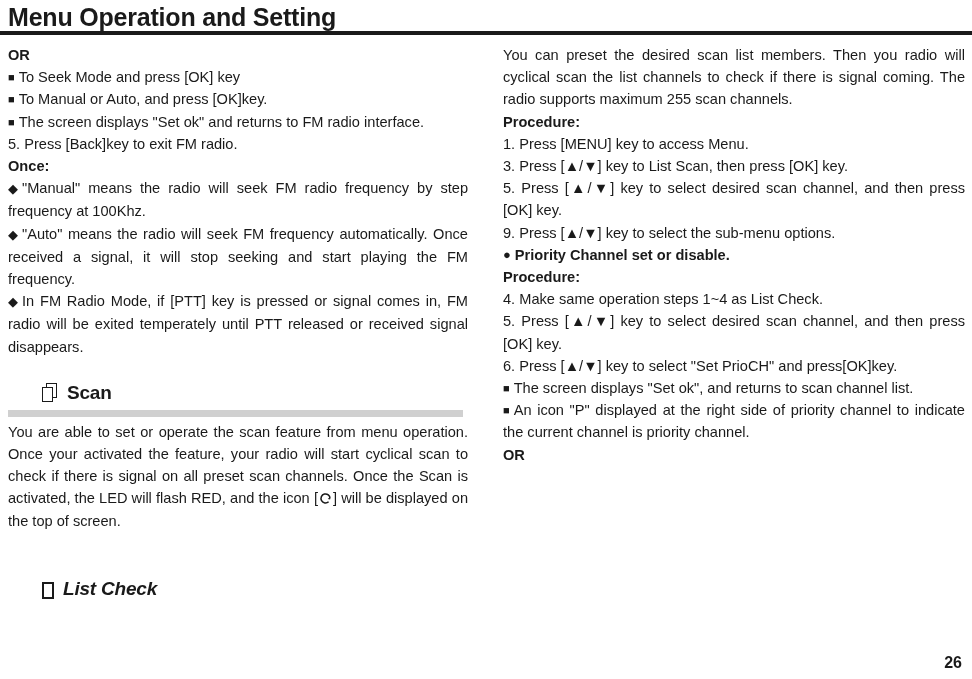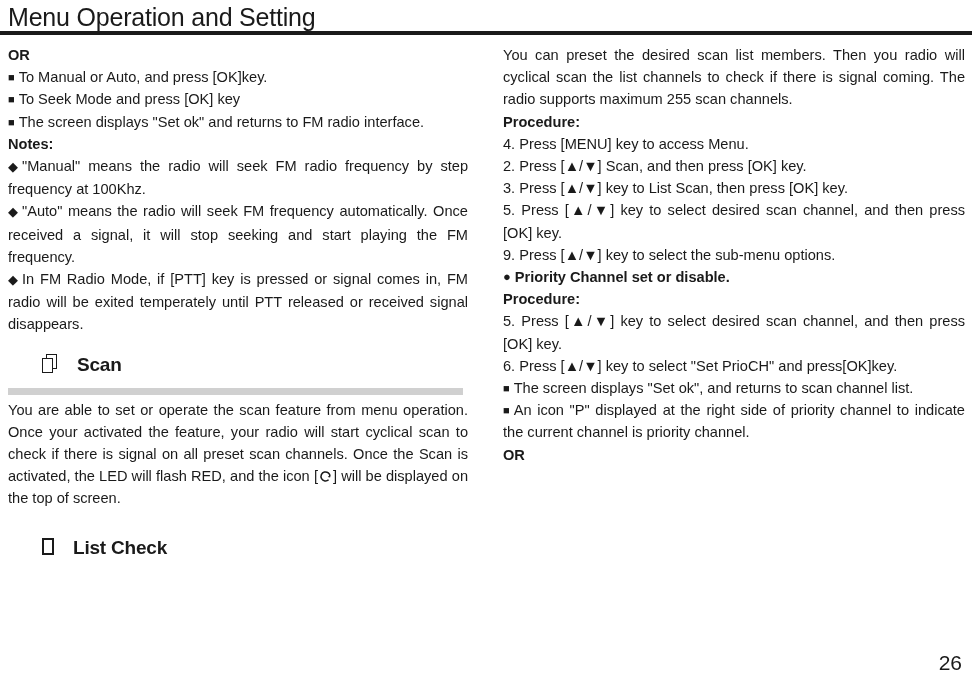--- a/index.html
+++ b/index.html
@@ -30,21 +30,21 @@
     left: 0;
     top: 0;
     width: 972px;
     height: 40px;
   }
   .page-title {
     position: absolute;
     left: 8px;
     top: 2px;
     font-size: 25px;
-    font-weight: normal;
+    font-weight: bold;
     letter-spacing: -0.2px;
     line-height: 30px;
     white-space: nowrap;
   }
   .header-rule {
     position: absolute;
     left: 0;
     top: 31px;
     width: 972px;
     height: 4px;
@@ -89,22 +89,22 @@
   .bullet-sq  { font-size: 11px; vertical-align: 1px; }
   .bullet-dia { font-size: 13px; vertical-align: 0px; }
   .bullet-dot { font-size: 13px; vertical-align: 1px; }
 
   
   .section {
     margin-top: 12px;
   }
   .section-head {
     display: flex;
-    align-items: flex-start;
-    gap: 18px;
+    align-items: flex-end;
+    gap: 8px;
     height: 28px;
     padding-left: 34px;
   }
   .section-title {
     font-size: 19px;
     font-weight: bold;
     line-height: 22px;
     letter-spacing: -0.2px;
   }
   .section-rule {
@@ -166,22 +166,22 @@
     height: 13px;
     vertical-align: -2px;
     margin: 0 1px;
   }
 
   
   .page-number {
     position: absolute;
     right: 10px;
     bottom: 4px;
-    font-size: 21px;
-    font-weight: normal;
+    font-size: 16px;
+    font-weight: bold;
     line-height: 24px;
   }
 
   .gap-sm { height: 4px; }
 </style>
 </head>
 <body>
 
 <div class="page">
 
@@ -189,28 +189,29 @@
     <div class="page-title">Menu Operation and Setting</div>
     <div class="header-rule"></div>
   </div>
 
   <div class="columns">
 
     <div class="col col-left">
 
       <div class="line bold">OR</div>
 
+      <div class="line"><span class="bullet-sq">■</span><span>To Seek Mode and press [OK] key</span></div>
+
       <div class="line"><span class="bullet-sq">■</span><span>To Manual or Auto, and press [OK]key.</span></div>
 
-      <div class="line"><span class="bullet-sq">■</span><span>To Seek Mode and press [OK] key</span></div>
-
       <div class="line"><span class="bullet-sq">■</span><span>The screen displays "Set ok" and returns to FM radio interface.</span></div>
 
-
-      <div class="line bold">Notes:</div>
+      <div class="line">5. Press [Back]key to exit FM radio.</div>
+
+      <div class="line bold">Once:</div>
 
       <div class="para"><span class="bullet-dia">◆</span><span>"Manual" means the radio will seek FM radio frequency by step frequency at 100Khz.</span></div>
 
       <div class="para"><span class="bullet-dia">◆</span><span>"Auto" means the radio will seek FM frequency automatically. Once received a signal, it will stop seeking and start playing the FM frequency.</span></div>
 
       <div class="para"><span class="bullet-dia">◆</span><span>In FM Radio Mode, if [PTT] key is pressed or signal comes in, FM radio will be exited temperately until PTT released or received signal disappears.</span></div>
 
       <div class="section" style="margin-top:18px;">
         <div class="section-head">
           <span class="icon-pages">
@@ -220,48 +221,48 @@
           <span class="section-title">Scan</span>
         </div>
         <div class="section-rule"></div>
         <div class="gap-sm"></div>
         <div class="para"><span>You are able to set or operate the scan feature from menu operation. Once your activated the feature, your radio will start cyclical scan to check if there is signal on all preset scan channels. Once the Scan is activated, the LED will flash RED, and the icon [</span><span class="inline-cycle"><svg width="13" height="13" viewBox="0 0 13 13">
                 <path d="M11 6.5a4.5 4.5 0 1 0-1.4 3.2" fill="none" stroke="#1a1a1a" stroke-width="1.5"></path>
                 <path d="M10.6 5.2 L11.2 7.6 L8.8 7.0 Z" fill="#1a1a1a"></path>
               </svg></span><span>] will be displayed on the top of screen.</span></div>
       </div>
 
-      <div class="section" style="margin-top:27px;">
+      <div class="section" style="margin-top:40px;font-style:italic;">
         <div class="section-head">
           <span class="icon-page">
             <span class="sheet-front"></span>
           </span>
           <span class="section-title">List Check</span>
         </div>
       </div>
 
     </div>
 
     <div class="col col-right">
 
       <div class="para">You can preset the desired scan list members. Then you radio will cyclical scan the list channels to check if there is signal coming. The radio supports maximum 255 scan channels.</div>
 
 
       <div class="line bold">Procedure:</div>
 
-      <div class="line">4. Press [MENU] key to access Menu.</div>
-      <div class="line">2. Press [▲/▼] Scan, and then press [OK] key.</div>
+      <div class="line">1. Press [MENU] key to access Menu.</div>
       <div class="line">3. Press [▲/▼] key to List Scan, then press [OK] key.</div>
       <div class="para">5. Press [▲/▼] key to select desired scan channel, and then press [OK] key.</div>
       <div class="line">9. Press [▲/▼] key to select the sub-menu options.</div>
 
       <div class="line bold"><span class="bullet-dot">●</span><span>Priority Channel set or disable.</span></div>
 
       <div class="line bold">Procedure:</div>
 
+      <div class="line">4. Make same operation steps 1~4 as List Check.</div>
       <div class="para">5. Press [▲/▼] key to select desired scan channel, and then press [OK] key.</div>
       <div class="line">6. Press [▲/▼] key to select "Set PrioCH" and press[OK]key.</div>
 
       <div class="line"><span class="bullet-sq">■</span><span>The screen displays "Set ok", and returns to scan channel list.</span></div>
 
       <div class="para"><span class="bullet-sq">■</span><span>An icon "P" displayed at the right side of priority channel to indicate the current channel is priority channel.</span></div>
 
       <div class="line bold">OR</div>
 
     </div>

